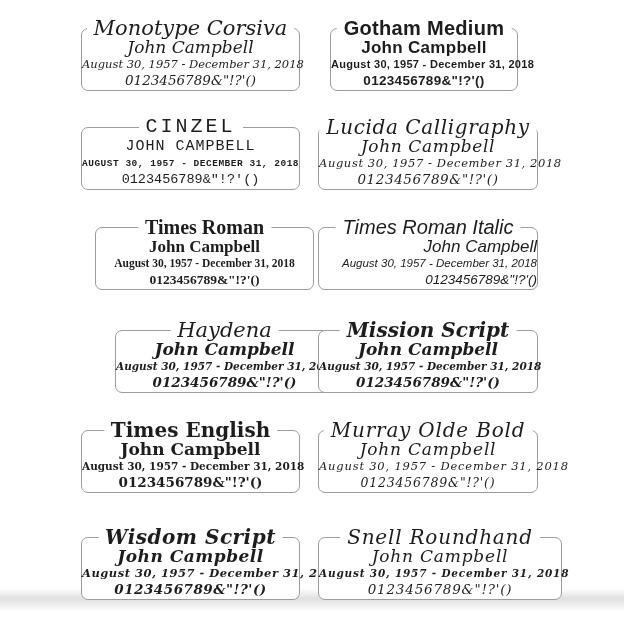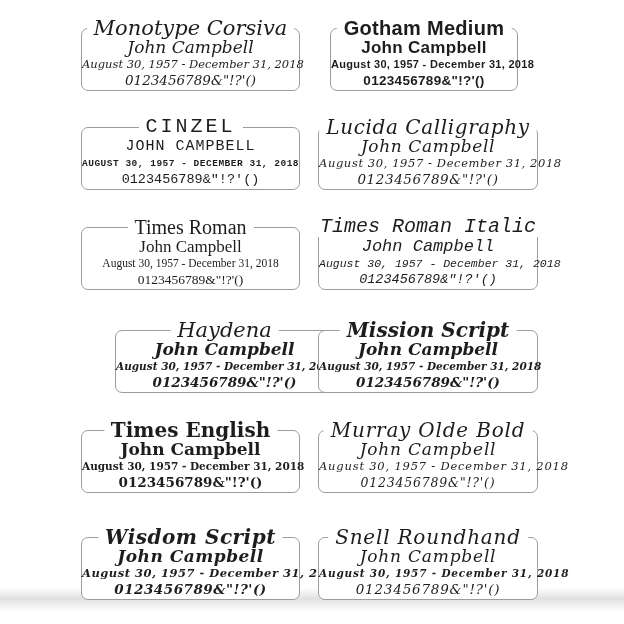--- a/index.html
+++ b/index.html
@@ -60,21 +60,21 @@
 
   .cinzel { font-family: Liberation Mono, monospace; }
   .cinzel .legend { text-transform: uppercase; letter-spacing: 3px; }
   .cinzel .name   { text-transform: uppercase; font-size: 15px; letter-spacing: 1px; }
   .cinzel .dates  { text-transform: uppercase; font-size: 9.5px; letter-spacing: 0.5px; font-weight: 600; }
 
   .lucida-calligraphy { font-family: "DejaVu Serif", serif; font-style: italic; letter-spacing: 0.6px; }
 
   .times-roman { font-family: "Liberation Serif", serif; }
 
-  .times-roman-italic { font-family: Liberation Mono, monospace; font-style: italic; }
+  .times-roman-italic { font-family: Liberation Sans, sans-serif; font-style: italic; text-align: right; }
 
   .haydena { font-family: "DejaVu Serif", cursive; font-style: italic; margin-left: 34px; }
   .haydena .legend { font-size: 21px; }
   .haydena .name  { font-weight: 600; }
   .haydena .dates { font-weight: 600; font-size: 10.5px; }
   .haydena .chars { font-weight: 700; }
 
   .mission-script { font-family: "DejaVu Serif", cursive; font-style: italic; font-weight: 700; }
   .mission-script .dates { font-size: 10.5px; }
 
@@ -112,21 +112,21 @@
       <div class="line name">John Campbell</div>
       <div class="line dates">August 30, 1957 - December 31, 2018</div>
       <div class="line chars">0123456789&amp;"!?'()</div>
     </div>
     <div class="card lucida-calligraphy" style="left: 318px; top: 127px; width: 220px; height: 63px;">
       <span class="legend">Lucida Calligraphy</span>
       <div class="line name">John Campbell</div>
       <div class="line dates">August 30, 1957 - December 31, 2018</div>
       <div class="line chars">0123456789&amp;"!?'()</div>
     </div>
-    <div class="card times-roman" style="left: 81px; top: 227px; width: 219px; height: 63px;">
+    <div class="card times-roman" style="left: 95px; top: 227px; width: 219px; height: 63px; font-weight: bold;">
       <span class="legend">Times Roman</span>
       <div class="line name">John Campbell</div>
       <div class="line dates">August 30, 1957 - December 31, 2018</div>
       <div class="line chars">0123456789&amp;"!?'()</div>
     </div>
     <div class="card times-roman-italic" style="left: 318px; top: 227px; width: 220px; height: 63px;">
       <span class="legend">Times Roman Italic</span>
       <div class="line name">John Campbell</div>
       <div class="line dates">August 30, 1957 - December 31, 2018</div>
       <div class="line chars">0123456789&amp;"!?'()</div>
@@ -154,19 +154,19 @@
       <div class="line name">John Campbell</div>
       <div class="line dates">August 30, 1957 - December 31, 2018</div>
       <div class="line chars">0123456789&amp;"!?'()</div>
     </div>
     <div class="card wisdom-script" style="left: 81px; top: 537px; width: 219px; height: 63px;">
       <span class="legend">Wisdom Script</span>
       <div class="line name">John Campbell</div>
       <div class="line dates">August 30, 1957 - December 31, 2018</div>
       <div class="line chars">0123456789&amp;"!?'()</div>
     </div>
-    <div class="card snell-roundhand" style="left: 318px; top: 537px; width: 220px; height: 63px;">
+    <div class="card snell-roundhand" style="left: 318px; top: 537px; width: 244px; height: 63px;">
       <span class="legend">Snell Roundhand</span>
       <div class="line name">John Campbell</div>
       <div class="line dates">August 30, 1957 - December 31, 2018</div>
       <div class="line chars">0123456789&amp;"!?'()</div>
     </div>
   </div>
 
 </body></html>

